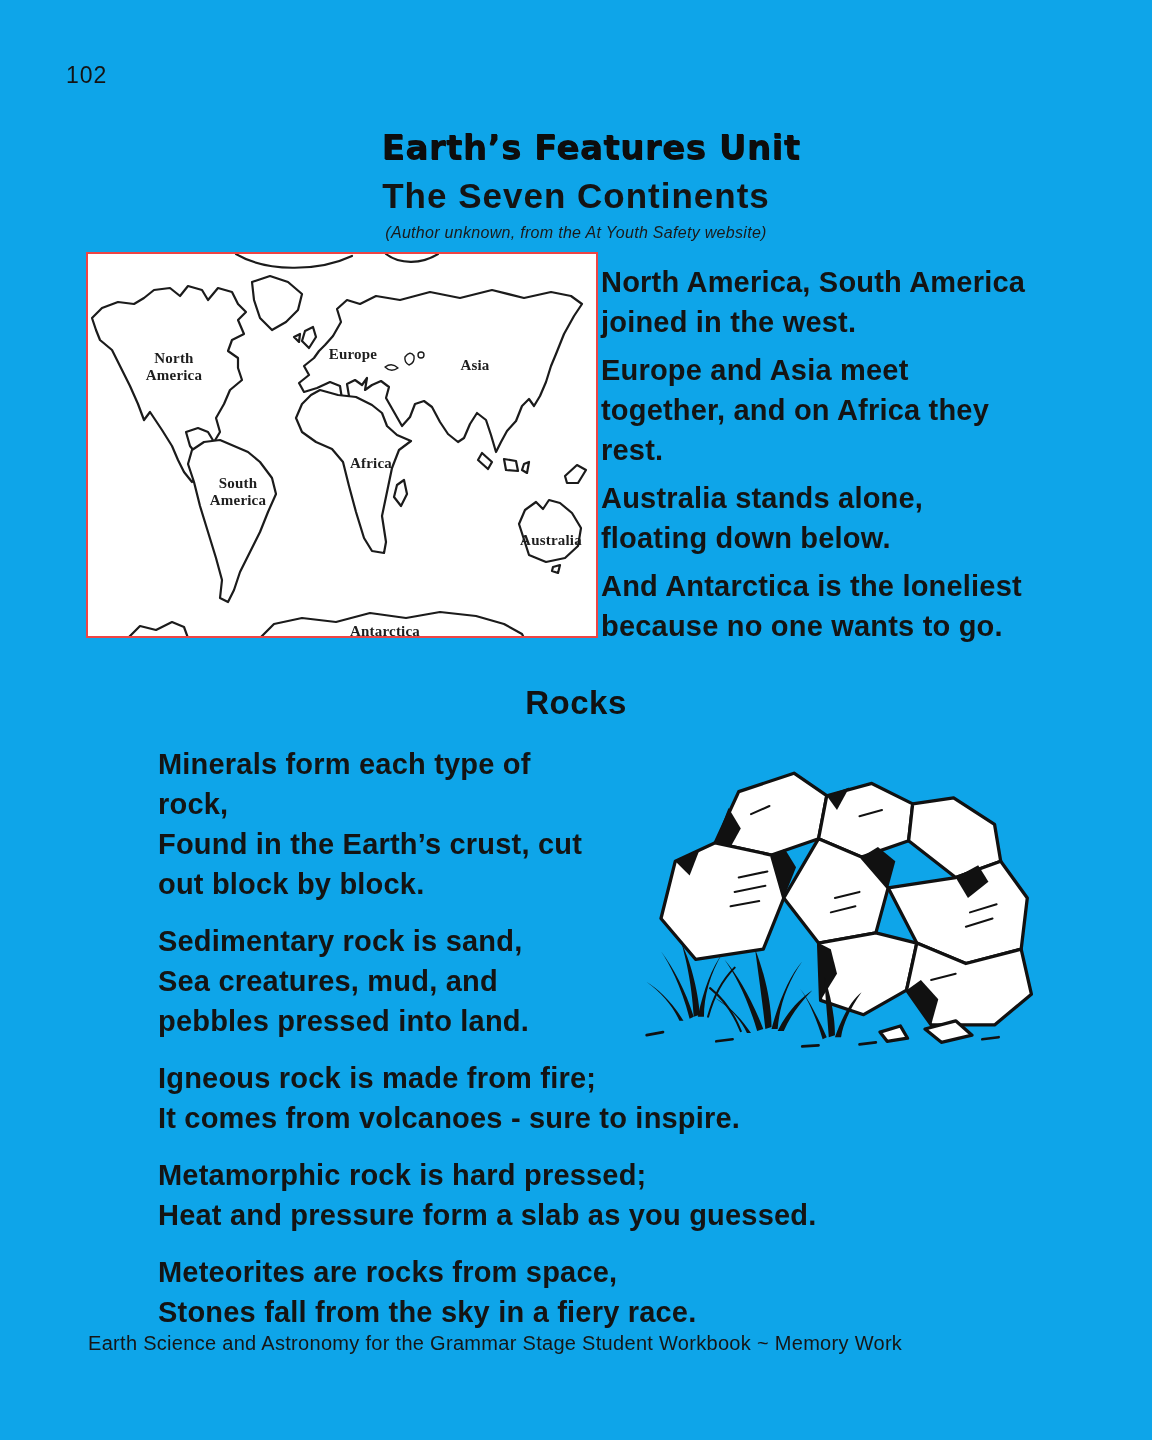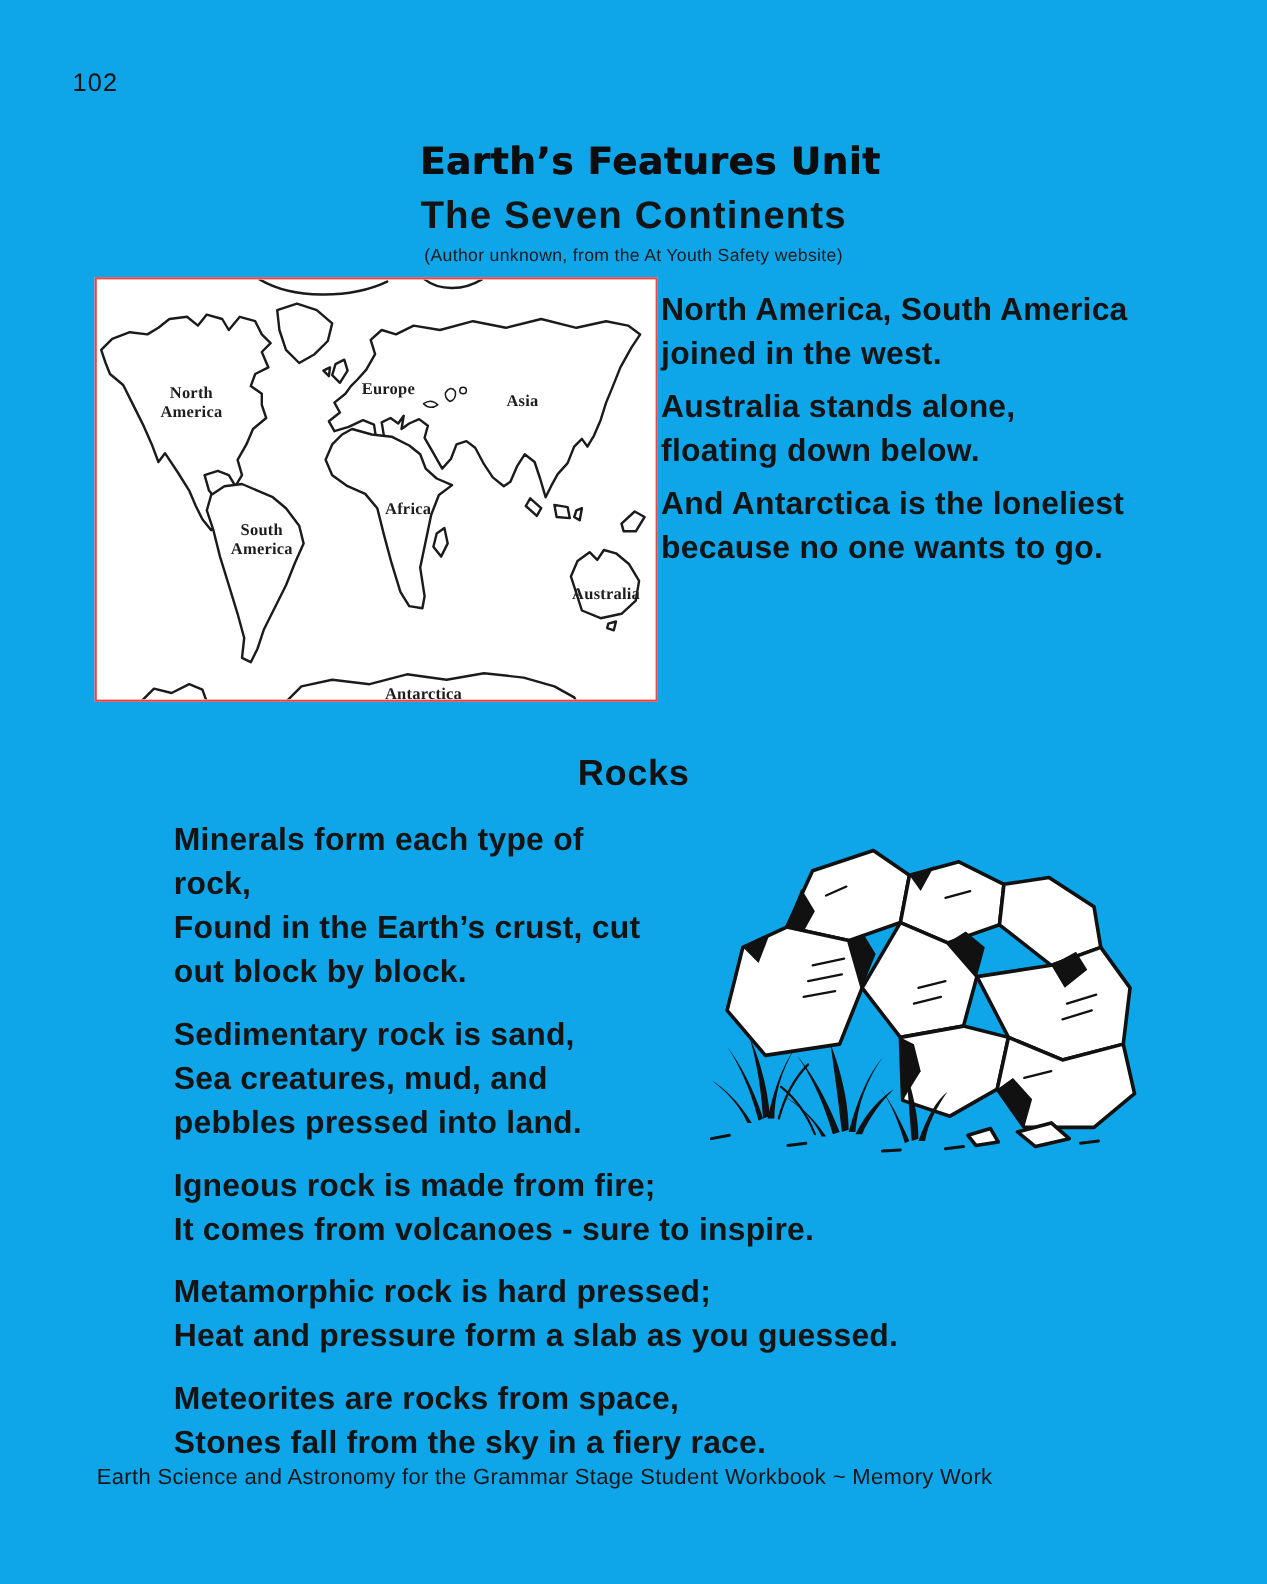--- a/index.html
+++ b/index.html
@@ -23,21 +23,21 @@
     font-weight:800;font-size:34px;letter-spacing:0.5px;color:#0d0d0d;
     text-shadow:0.6px 0.6px 0 #0d0d0d;
   }
   .section-title{
     position:absolute;left:0;top:176px;width:100%;
     margin:0;text-align:center;
     font-weight:600;font-size:35px;letter-spacing:1px;color:#141414;
   }
   .attribution{
     position:absolute;left:0;top:224px;width:100%;
-    text-align:center;font-size:16px;color:#1a1a1a;letter-spacing:0.3px;
+    text-align:center;font-style:italic;font-size:16px;color:#1a1a1a;letter-spacing:0.3px;
   }
   .map-frame{
     position:absolute;left:86px;top:252px;width:512px;height:386px;
     border:2px solid #ef4444;box-sizing:border-box;background:#fff;overflow:hidden;
   }
   .map-frame svg{position:absolute;left:0;top:0;width:100%;height:100%;}
   .map-label{
     position:absolute;transform:translate(-50%,-50%);
     font-family:"Liberation Serif", serif;font-weight:700;font-size:15px;
     color:#1e1e1e;text-align:center;white-space:pre-line;line-height:1.15;letter-spacing:0.2px;
@@ -126,20 +126,23 @@
     <span class="map-label" style="left:283px;top:210px;text-align:right;">Africa</span>
     <span class="map-label" style="left:150px;top:238px;">South
 America</span>
     <span class="map-label" style="left:463px;top:287px;">Australia</span>
     <span class="map-label" style="left:297px;top:378px;">Antarctica</span>
   </div>
 
   <div class="poem poem-continents">
     <p>North America, South America
 joined in the west.</p>
+    <p>Europe and Asia meet
+together, and on Africa they
+rest.</p>
     <p>Australia stands alone,
 floating down below.</p>
     <p>And Antarctica is the loneliest
 because no one wants to go.</p>
   </div>
 
   <h2 class="rocks-title">Rocks</h2>
 
   <div class="poem poem-rocks">
     <p>Minerals form each type of

